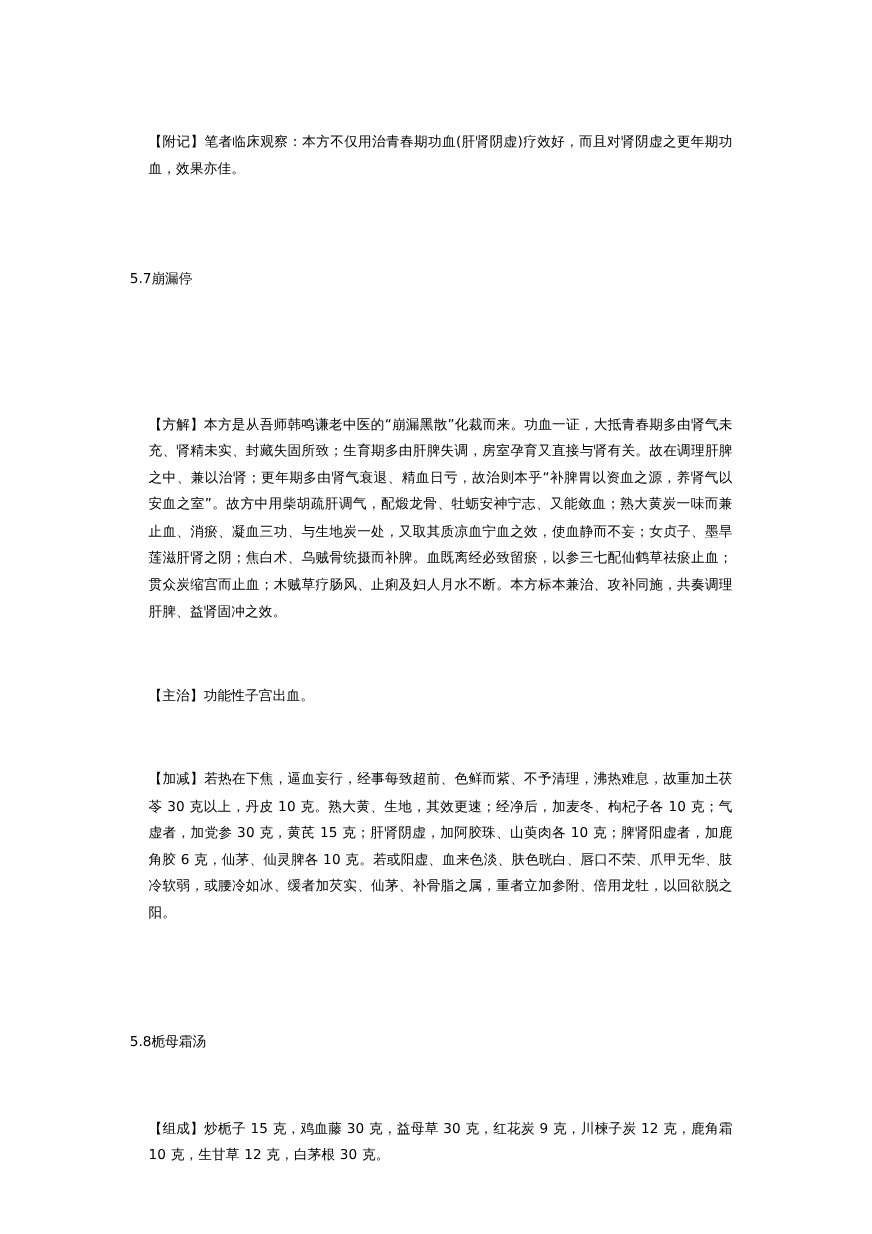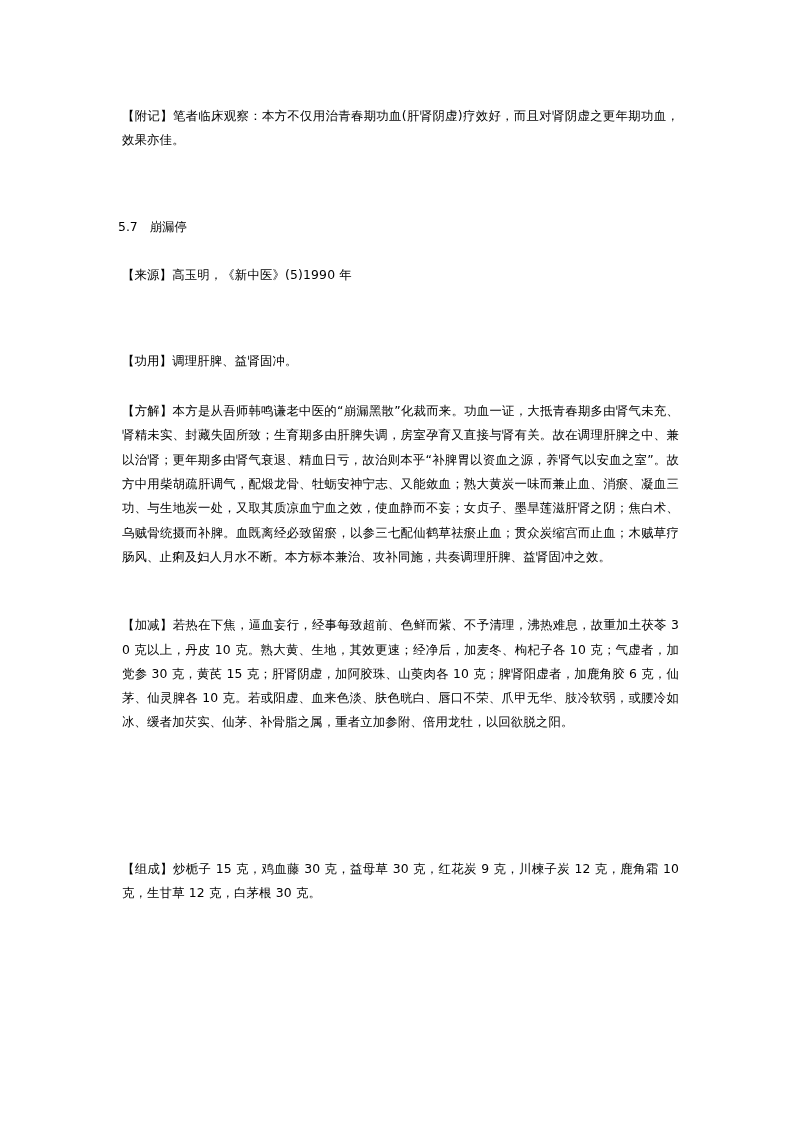--- a/index.html
+++ b/index.html
@@ -17,77 +17,77 @@
     }
     .page {
       position: absolute;
       left: 118px;
       top: 100px;
       width: 565px;
     }
     .para {
       font-size: 12.4px;
       line-height: 24.3px;
-      margin: 4px;
+      margin: 17px;
       text-align: justify;
       letter-spacing: 0.15px;
       word-break: break-all;
     }
     .heading {
       font-size: 12.4px;
       line-height: 24px;
       margin: 0;
     }
-    .heading .num { margin-right: 12px; }
+    .heading .num { }
     .gap-s { height: 18px; }
     .gap-m { height: 20px; }
     .gap-l { height: 58px; }
     .tag { font-weight: normal; }
   </style>
 </head>
 <body>
 
 <div class="page">
 
   <p class="para"><span class="tag">【附记】</span><span>笔者临床观察：本方不仅用治青春期功血(肝肾阴虚)疗效好，而且对肾阴虚之更年期功血，效果亦佳。</span></p>
 
   <div class="gap-l"></div>
 
   <p class="heading"><span class="num">5.7</span><span>崩漏停</span></p>
 
   <div class="gap-m"></div>
 
-  <p class="para"><span class="tag">【来源】</span><span>高玉明，《新中医》(5)1990 年</span></p>
 
   <div class="gap-s"></div>
 
 
   <div class="gap-s"></div>
 
 
   <div class="gap-s"></div>
 
-  <p class="para"><span class="tag">【功用】</span><span>调理肝脾、益肾固冲。</span></p>
 
   <div class="gap-s"></div>
 
   <p class="para"><span class="tag">【方解】</span><span>本方是从吾师韩鸣谦老中医的“崩漏黑散”化裁而来。功血一证，大抵青春期多由肾气未充、肾精未实、封藏失固所致；生育期多由肝脾失调，房室孕育又直接与肾有关。故在调理肝脾之中、兼以治肾；更年期多由肾气衰退、精血日亏，故治则本乎“补脾胃以资血之源，养肾气以安血之室”。故方中用柴胡疏肝调气，配煅龙骨、牡蛎安神宁志、又能敛血；熟大黄炭一味而兼止血、消瘀、凝血三功、与生地炭一处，又取其质凉血宁血之效，使血静而不妄；女贞子、墨旱莲滋肝肾之阴；焦白术、乌贼骨统摄而补脾。血既离经必致留瘀，以参三七配仙鹤草祛瘀止血；贯众炭缩宫而止血；木贼草疗肠风、止痢及妇人月水不断。本方标本兼治、攻补同施，共奏调理肝脾、益肾固冲之效。</span></p>
 
   <div class="gap-s"></div>
 
+  <p class="para"><span class="tag">【主治】</span><span>功能性子宫出血。</span></p>
 
   <div class="gap-s"></div>
 
   <p class="para"><span class="tag">【加减】</span><span>若热在下焦，逼血妄行，经事每致超前、色鲜而紫、不予清理，沸热难息，故重加土茯苓 30 克以上，丹皮 10 克。熟大黄、生地，其效更速；经净后，加麦冬、枸杞子各 10 克；气虚者，加党参 30 克，黄芪 15 克；肝肾阴虚，加阿胶珠、山萸肉各 10 克；脾肾阳虚者，加鹿角胶 6 克，仙茅、仙灵脾各 10 克。若或阳虚、血来色淡、肤色晄白、唇口不荣、爪甲无华、肢冷软弱，或腰冷如冰、缓者加芡实、仙茅、补骨脂之属，重者立加参附、倍用龙牡，以回欲脱之阳。</span></p>
 
   <div class="gap-s"></div>
 
 
   <div class="gap-l"></div>
 
+  <p class="heading"><span class="num">5.8</span><span>栀母霜汤</span></p>
 
   <div class="gap-m"></div>
 
 
   <div class="gap-s"></div>
 
   <p class="para"><span class="tag">【组成】</span><span>炒栀子 15 克，鸡血藤 30 克，益母草 30 克，红花炭 9 克，川楝子炭 12 克，鹿角霜 10 克，生甘草 12 克，白茅根 30 克。</span></p>
 
 </div>
 

